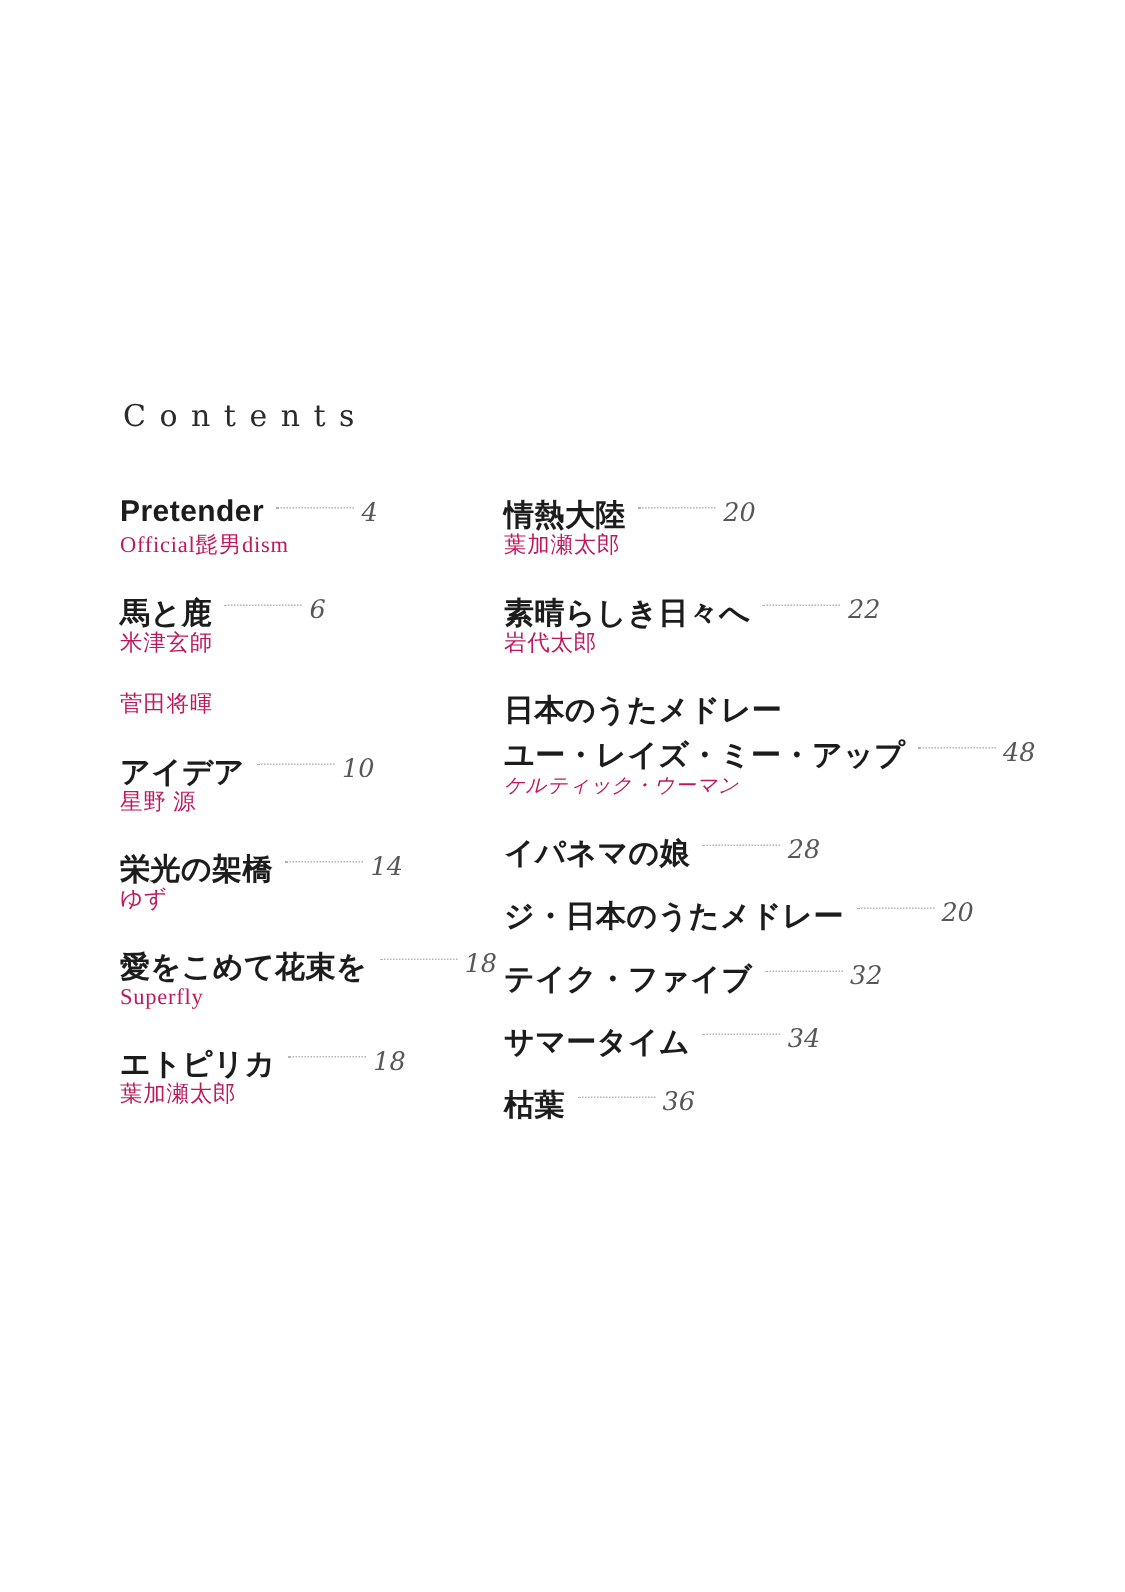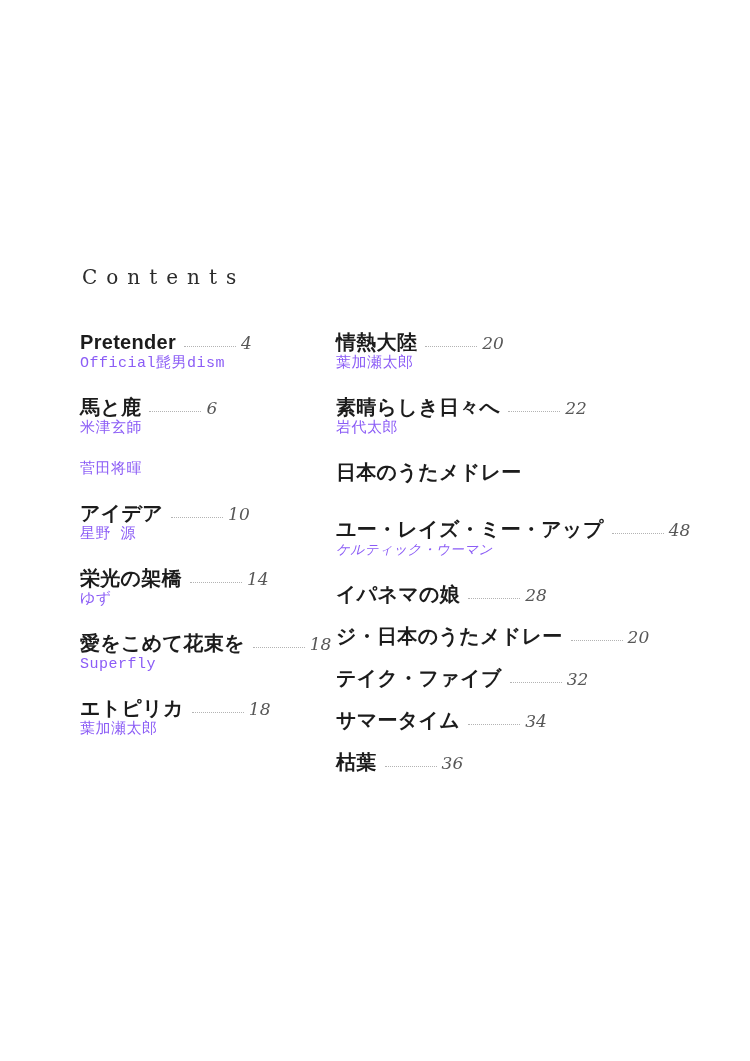--- a/index.html
+++ b/index.html
@@ -27,25 +27,25 @@
   }
   .col {
     position: absolute;
     top: 330px;
   }
   .col-left  { left: 80px;  width: 256px; }
   .col-right { left: 336px; width: 404px; }
 
   .toc-item { margin-bottom: 21px; }
   .toc-item.no-artist { margin-bottom: 18px; }
-  .toc-item.two-line  { margin-bottom: 33px; }
+  .toc-item.two-line  { margin-bottom: 6px; }
 
   .title-line {
     display: flex;
-    align-items: center;
+    align-items: flex-start;
     height: 24px;
     white-space: nowrap;
   }
   .song-title {
     font-size: 20px;
     font-weight: 700;
     color: #1c1c1c;
     letter-spacing: 0.3px;
   }
   .leader {
@@ -56,24 +56,24 @@
     margin: 7px 5px 0 8px;
   }
   .pagenum {
     font-family: "DejaVu Serif", "Liberation Serif", serif;
     font-style: italic;
     font-size: 17px;
     color: #575757;
     margin-top: 2px;
   }
   .artist {
-    font-family: Liberation Mono, monospace;
+    font-family: Liberation Serif, serif;
     font-size: 15px;
     line-height: 20px;
-    color: #8b5cf6;
+    color: #be185d;
     letter-spacing: 0.5px;
     white-space: nowrap;
   }
   .artist.italic {
     font-style: italic;
     font-size: 13.5px;
   }
 </style>
 </head>
 <body>

